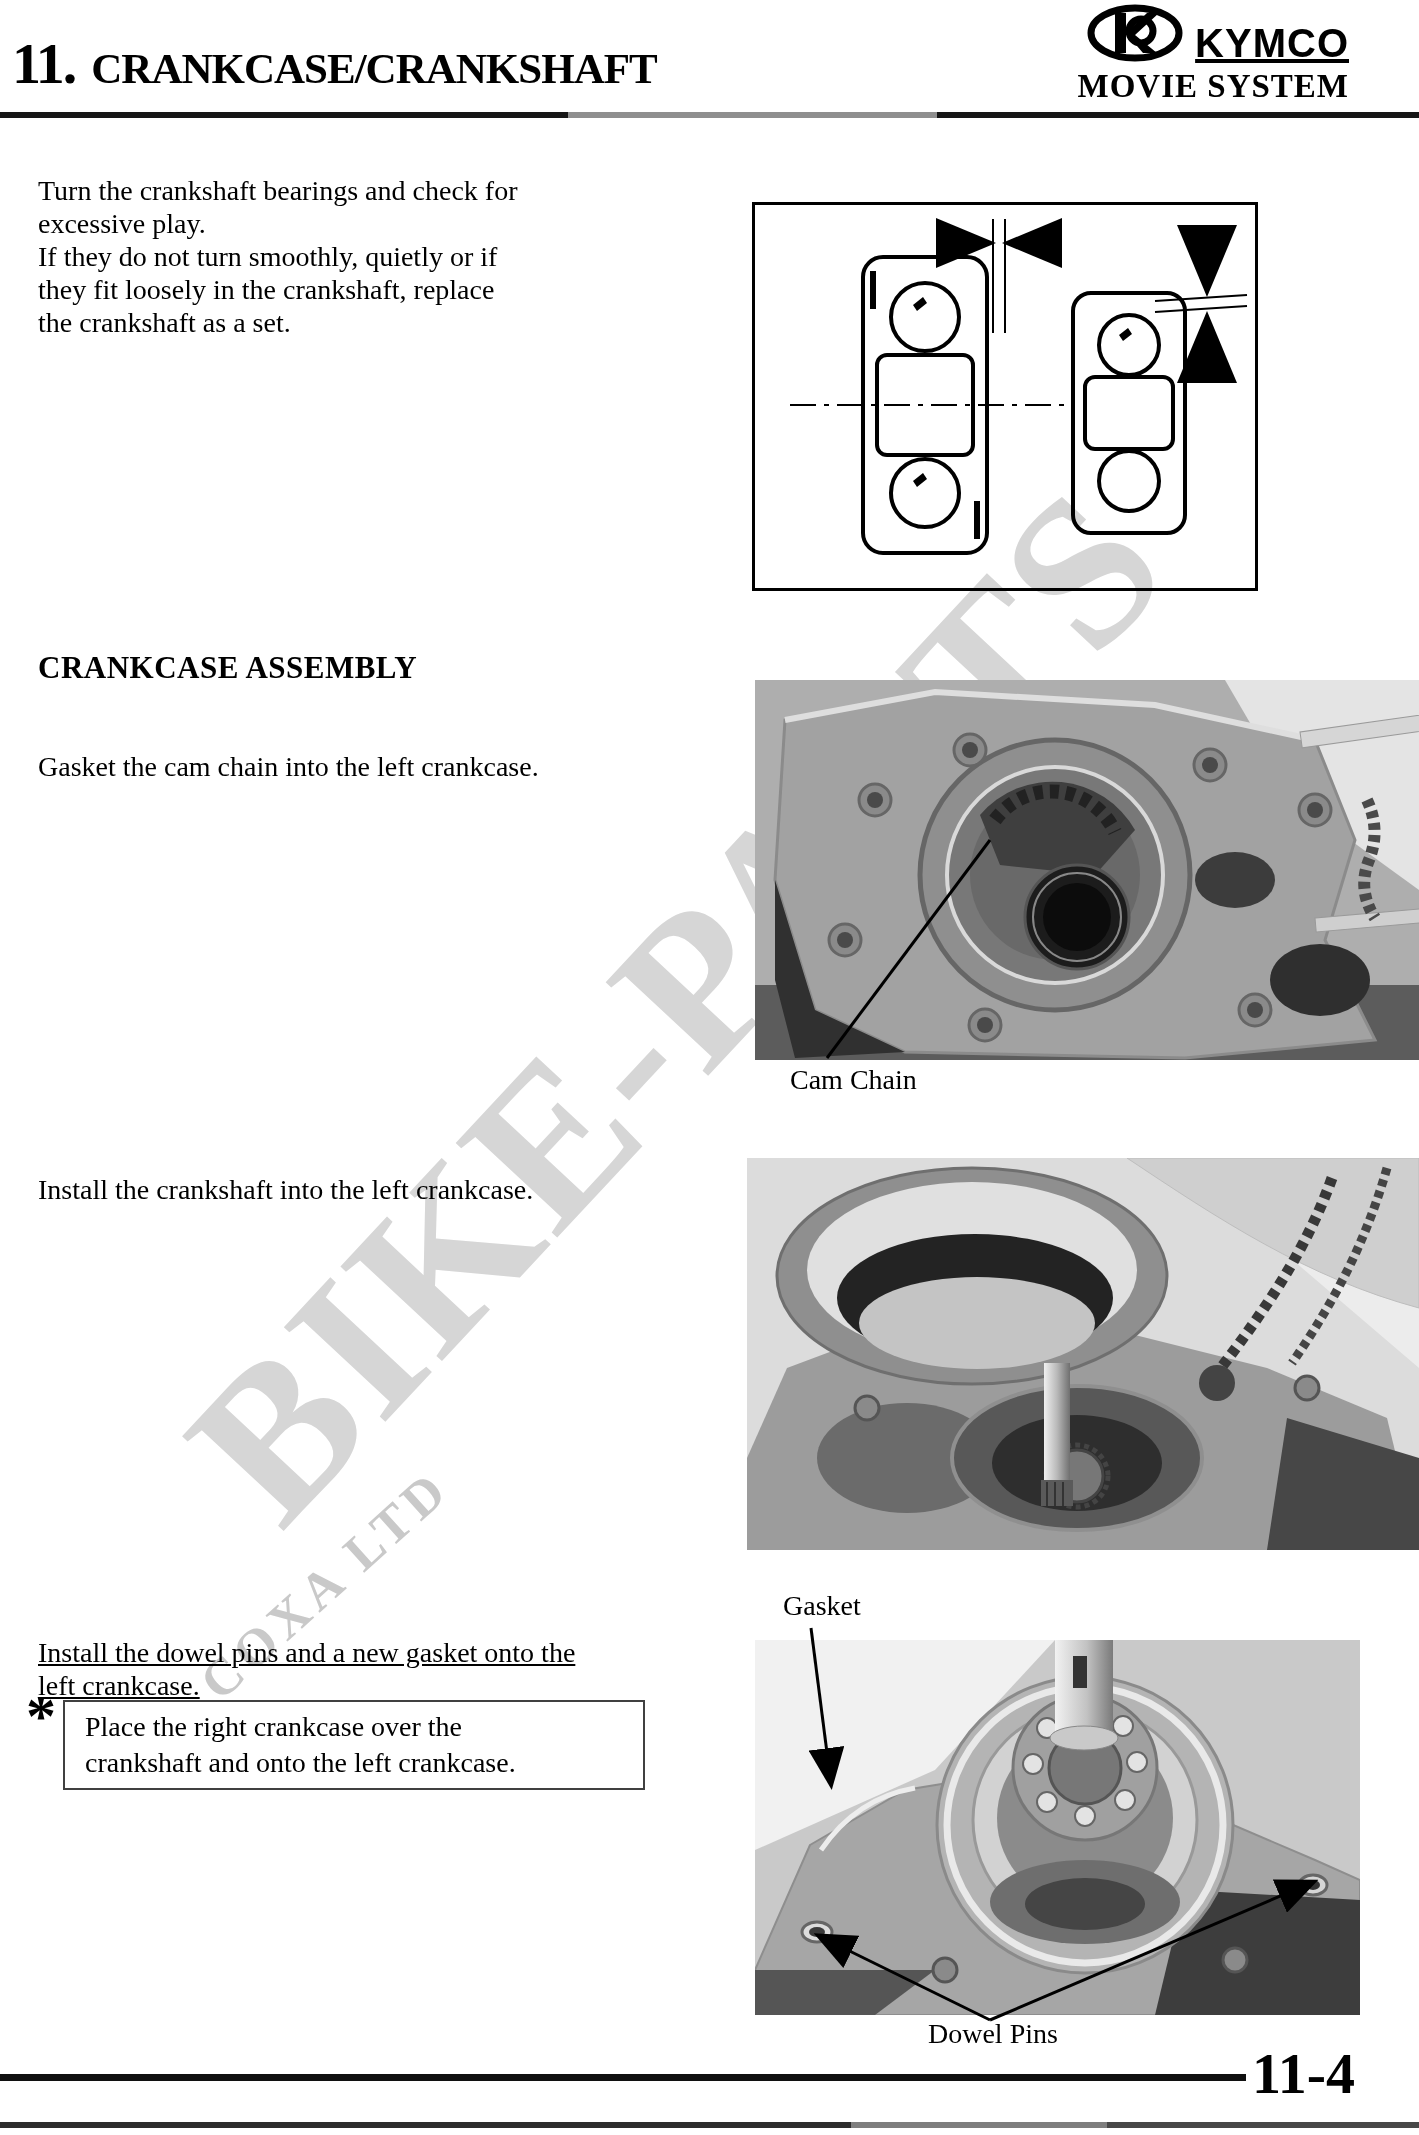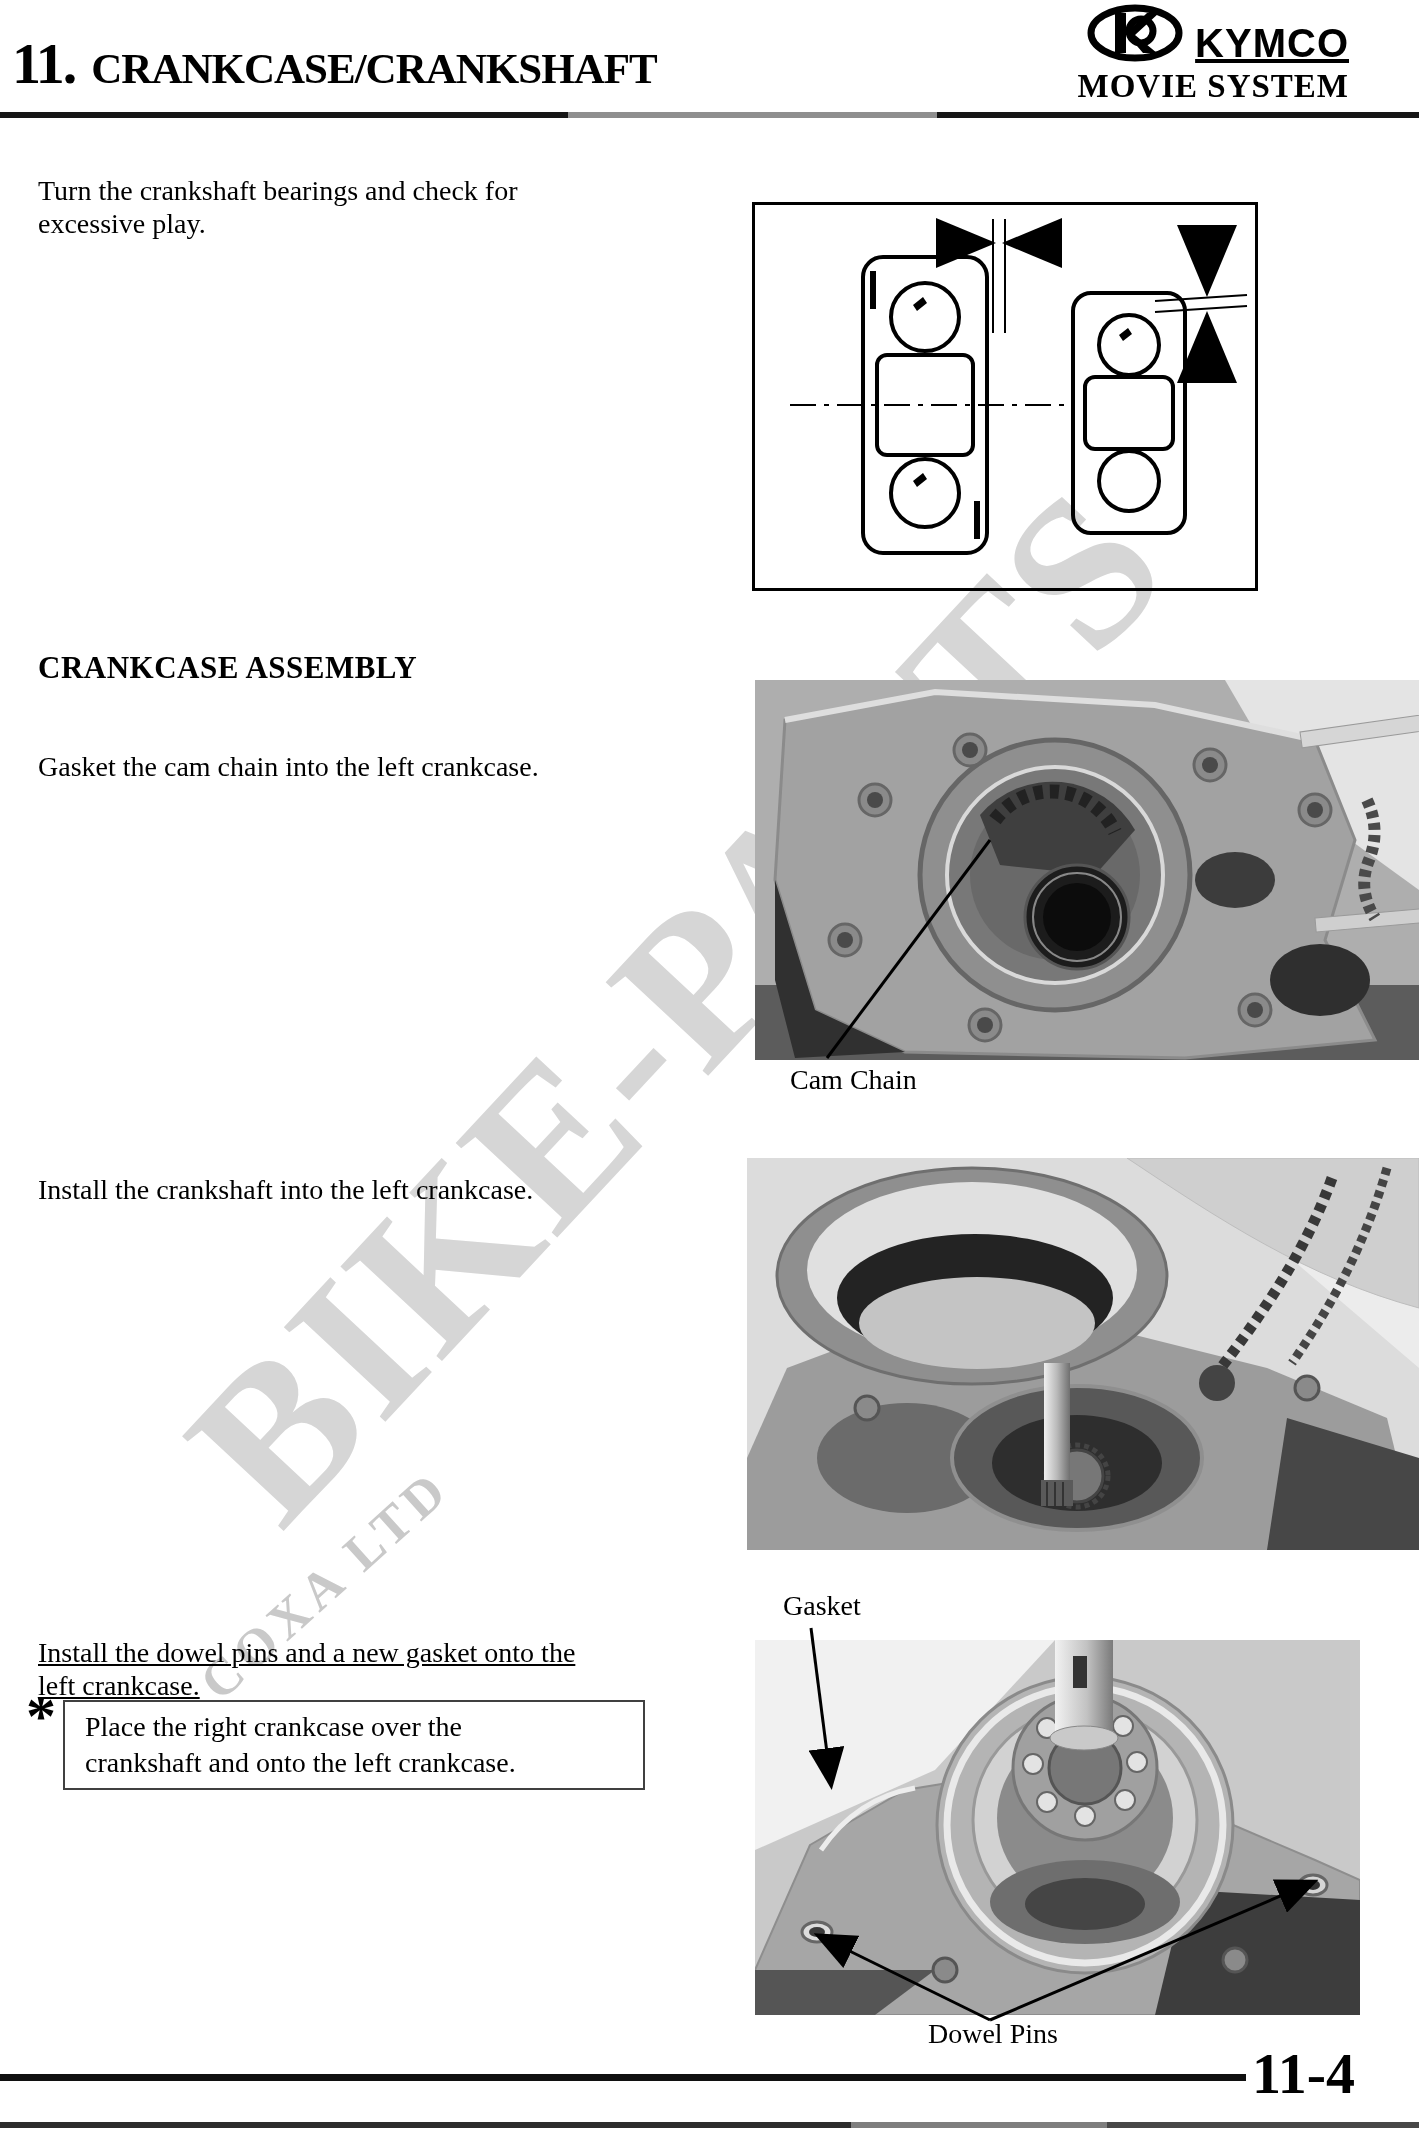--- a/index.html
+++ b/index.html
@@ -85,20 +85,21 @@
         </svg>
       </span>
       <span class="brand">KYMCO</span>
     </div>
     <div class="model-line">MOVIE SYSTEM</div>
   </div>
 
   <div class="header-rule"></div>
 
   <p class="para" id="intro-p1">Turn the crankshaft bearings and check for excessive play.</p>
+  <p class="para" id="intro-p2">If they do not turn smoothly, quietly or if they fit loosely in the crankshaft, replace the crankshaft as a set.</p>
 
   <div class="diagram-box">
     <svg width="494" height="377" viewBox="0 0 494 377">
       <defs>
         <marker id="arw" markerWidth="12" markerHeight="10" refX="10" refY="5" orient="auto">
           <path d="M0,0 L12,5 L0,10 z" fill="#000"></path>
         </marker>
       </defs>
 
       <g stroke="#000" fill="none" stroke-width="4">

